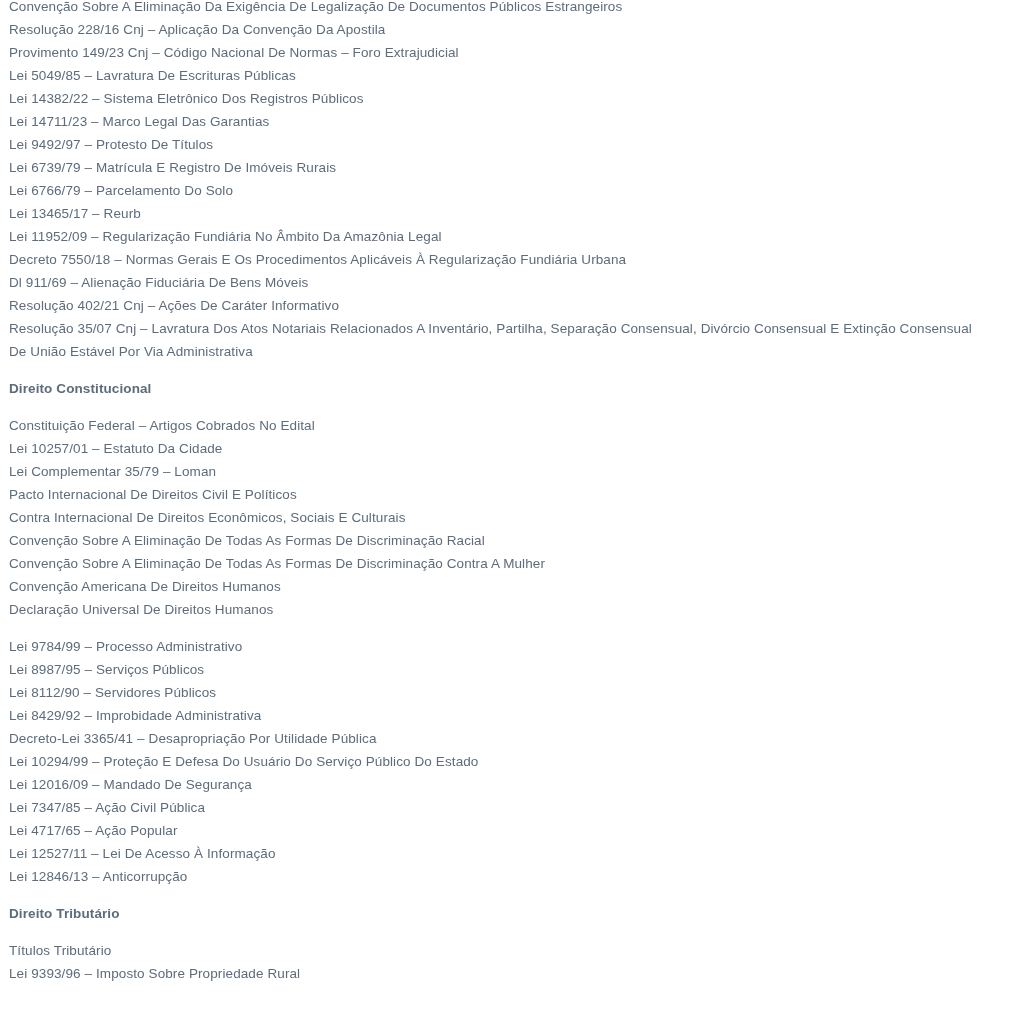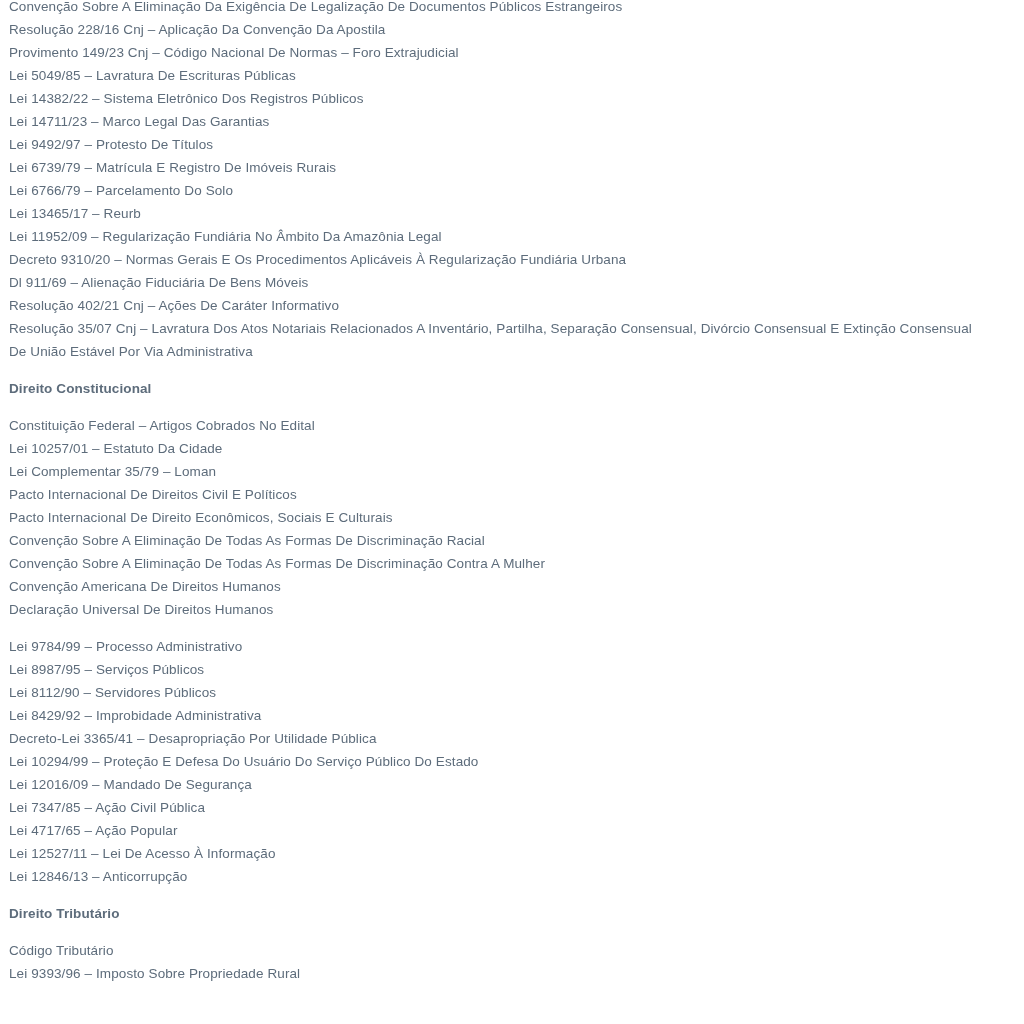--- a/index.html
+++ b/index.html
@@ -39,48 +39,48 @@
       <span class="law-item">Resolução 228/16 Cnj – Aplicação Da Convenção Da Apostila</span>
       <span class="law-item">Provimento 149/23 Cnj – Código Nacional De Normas – Foro Extrajudicial</span>
       <span class="law-item">Lei 5049/85 – Lavratura De Escrituras Públicas</span>
       <span class="law-item">Lei 14382/22 – Sistema Eletrônico Dos Registros Públicos</span>
       <span class="law-item">Lei 14711/23 – Marco Legal Das Garantias</span>
       <span class="law-item">Lei 9492/97 – Protesto De Títulos</span>
       <span class="law-item">Lei 6739/79 – Matrícula E Registro De Imóveis Rurais</span>
       <span class="law-item">Lei 6766/79 – Parcelamento Do Solo</span>
       <span class="law-item">Lei 13465/17 – Reurb</span>
       <span class="law-item">Lei 11952/09 – Regularização Fundiária No Âmbito Da Amazônia Legal</span>
-      <span class="law-item">Decreto 9310/20 – Normas Gerais E Os Procedimentos Aplicáveis À Regularização Fundiária Urbana</span>
+      <span class="law-item">Decreto 7550/18 – Normas Gerais E Os Procedimentos Aplicáveis À Regularização Fundiária Urbana</span>
       <span class="law-item">Dl 911/69 – Alienação Fiduciária De Bens Móveis</span>
       <span class="law-item">Resolução 402/21 Cnj – Ações De Caráter Informativo</span>
       <span class="law-item">Resolução 35/07 Cnj – Lavratura Dos Atos Notariais Relacionados A Inventário, Partilha, Separação Consensual, Divórcio Consensual E Extinção Consensual De União Estável Por Via Administrativa</span>
     </p>
     <p class="section-heading">Direito Constitucional</p>
     <p class="law-list">
       <span class="law-item">Constituição Federal – Artigos Cobrados No Edital</span>
       <span class="law-item">Lei 10257/01 – Estatuto Da Cidade</span>
       <span class="law-item">Lei Complementar 35/79 – Loman</span>
       <span class="law-item">Pacto Internacional De Direitos Civil E Políticos</span>
-      <span class="law-item">Pacto Internacional De Direito Econômicos, Sociais E Culturais</span>
+      <span class="law-item">Contra Internacional De Direitos Econômicos, Sociais E Culturais</span>
       <span class="law-item">Convenção Sobre A Eliminação De Todas As Formas De Discriminação Racial</span>
       <span class="law-item">Convenção Sobre A Eliminação De Todas As Formas De Discriminação Contra A Mulher</span>
       <span class="law-item">Convenção Americana De Direitos Humanos</span>
       <span class="law-item">Declaração Universal De Direitos Humanos</span>
     </p>
     <p class="law-list">
       <span class="law-item">Lei 9784/99 – Processo Administrativo</span>
       <span class="law-item">Lei 8987/95 – Serviços Públicos</span>
       <span class="law-item">Lei 8112/90 – Servidores Públicos</span>
       <span class="law-item">Lei 8429/92 – Improbidade Administrativa</span>
       <span class="law-item">Decreto-Lei 3365/41 – Desapropriação Por Utilidade Pública</span>
       <span class="law-item">Lei 10294/99 – Proteção E Defesa Do Usuário Do Serviço Público Do Estado</span>
       <span class="law-item">Lei 12016/09 – Mandado De Segurança</span>
       <span class="law-item">Lei 7347/85 – Ação Civil Pública</span>
       <span class="law-item">Lei 4717/65 – Ação Popular</span>
       <span class="law-item">Lei 12527/11 – Lei De Acesso À Informação</span>
       <span class="law-item">Lei 12846/13 – Anticorrupção</span>
     </p>
     <p class="section-heading">Direito Tributário</p>
     <p class="law-list">
-      <span class="law-item">Código Tributário</span>
+      <span class="law-item">Títulos Tributário</span>
       <span class="law-item">Lei 9393/96 – Imposto Sobre Propriedade Rural</span>
     </p>
   </div>
 
 </body></html>

